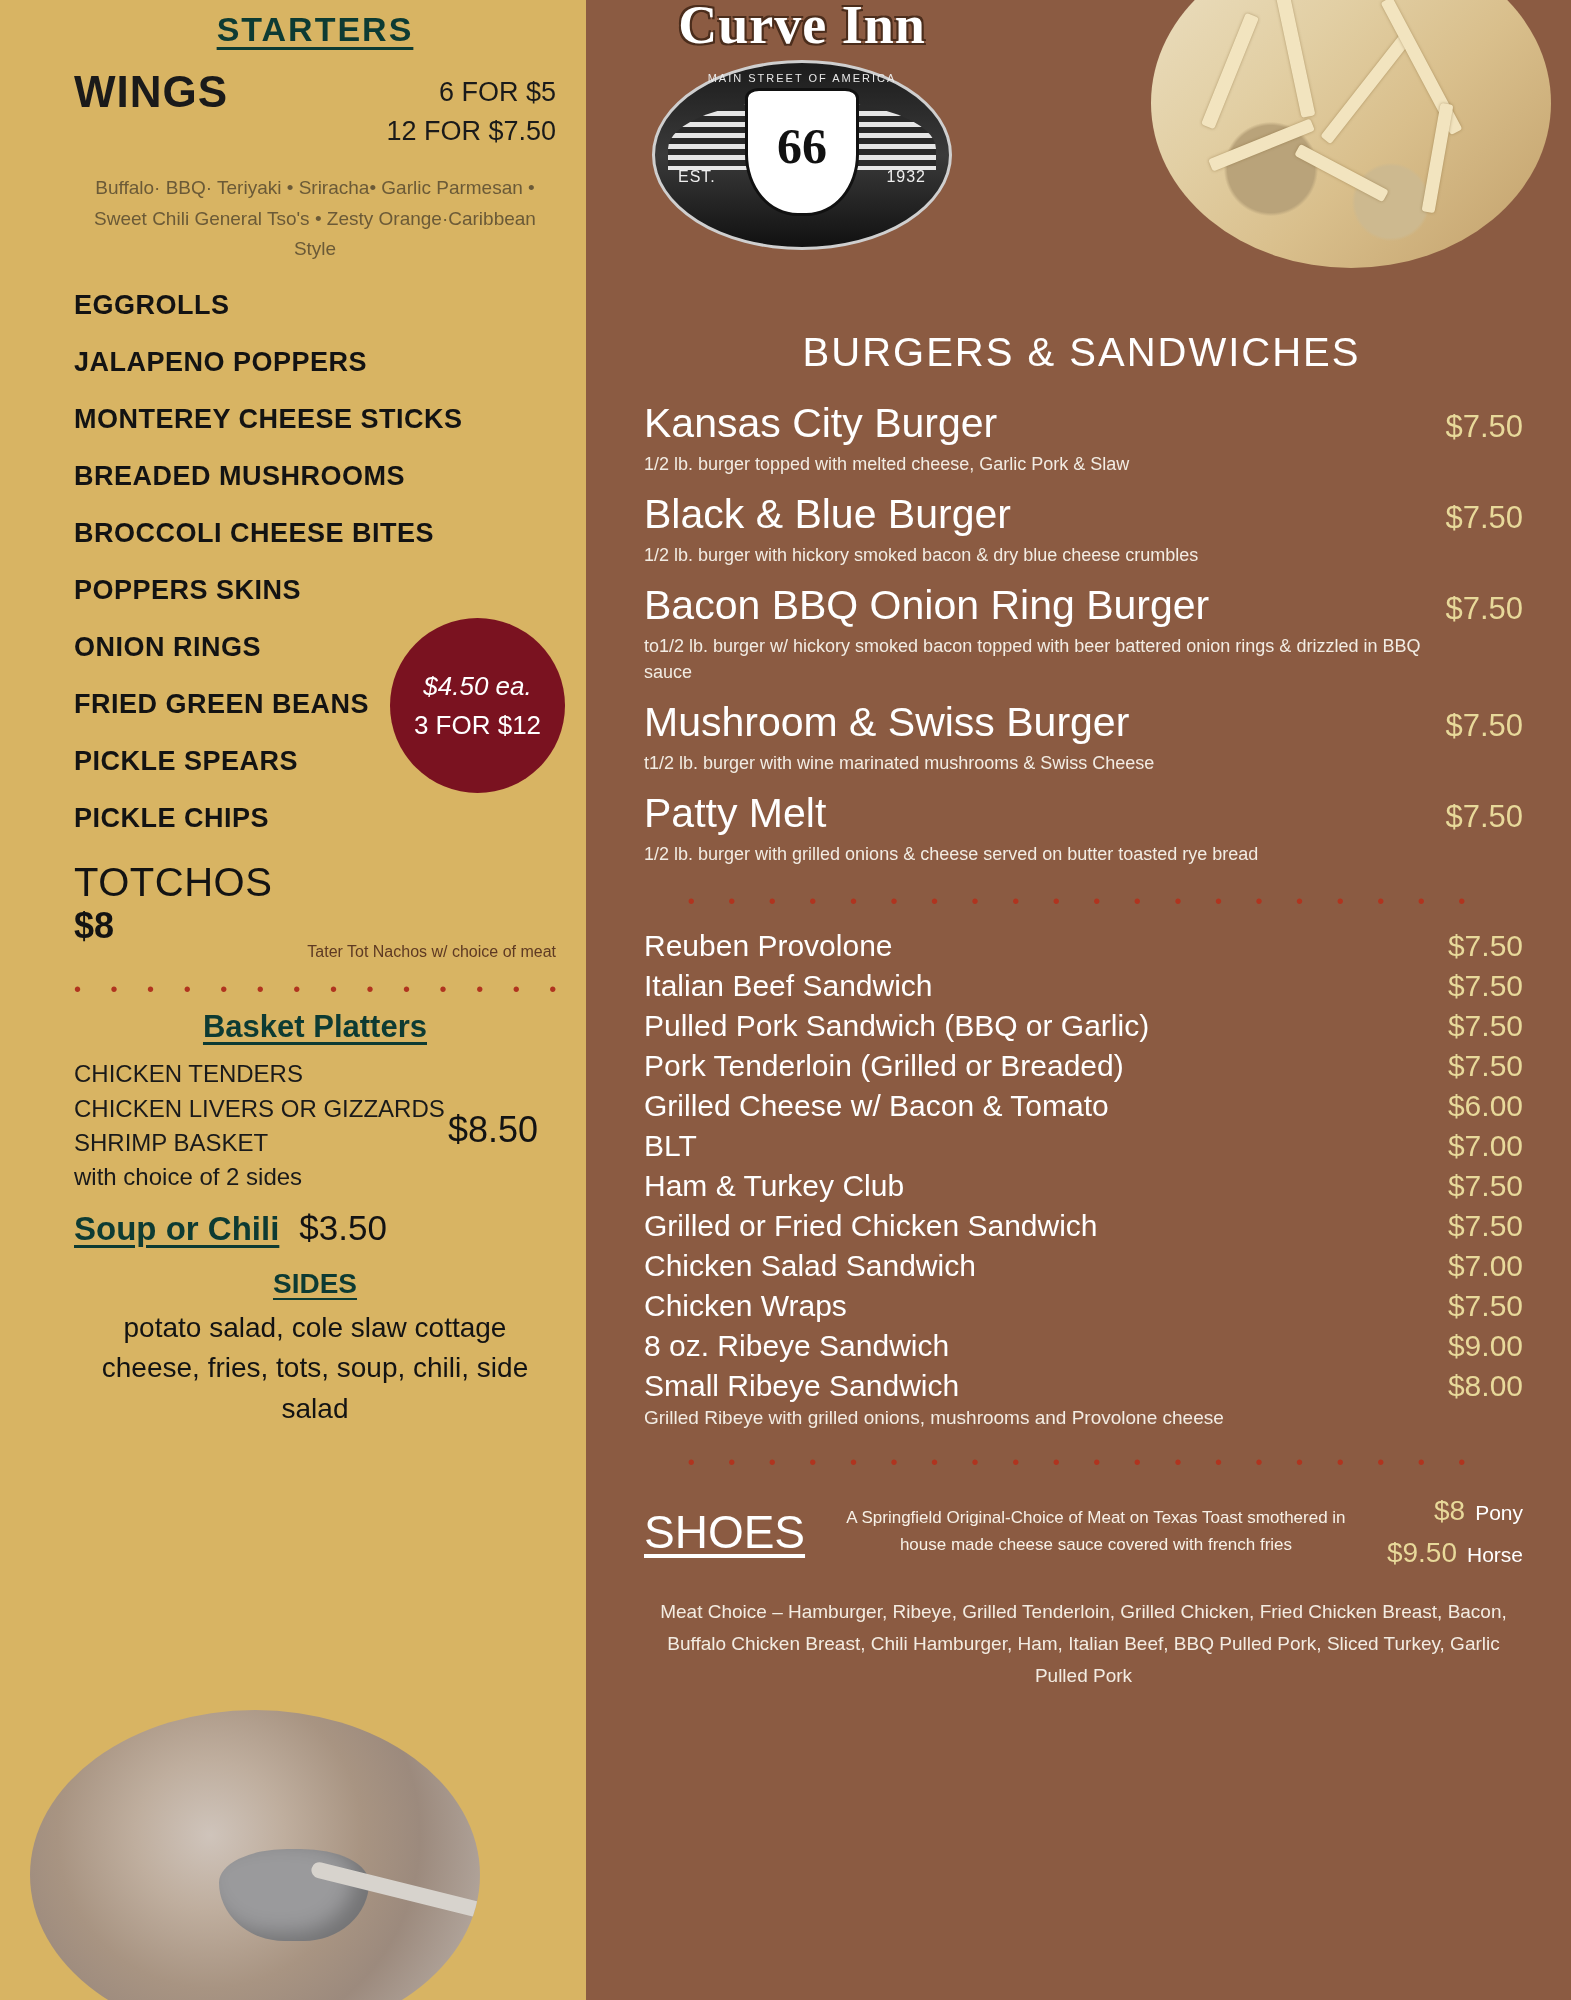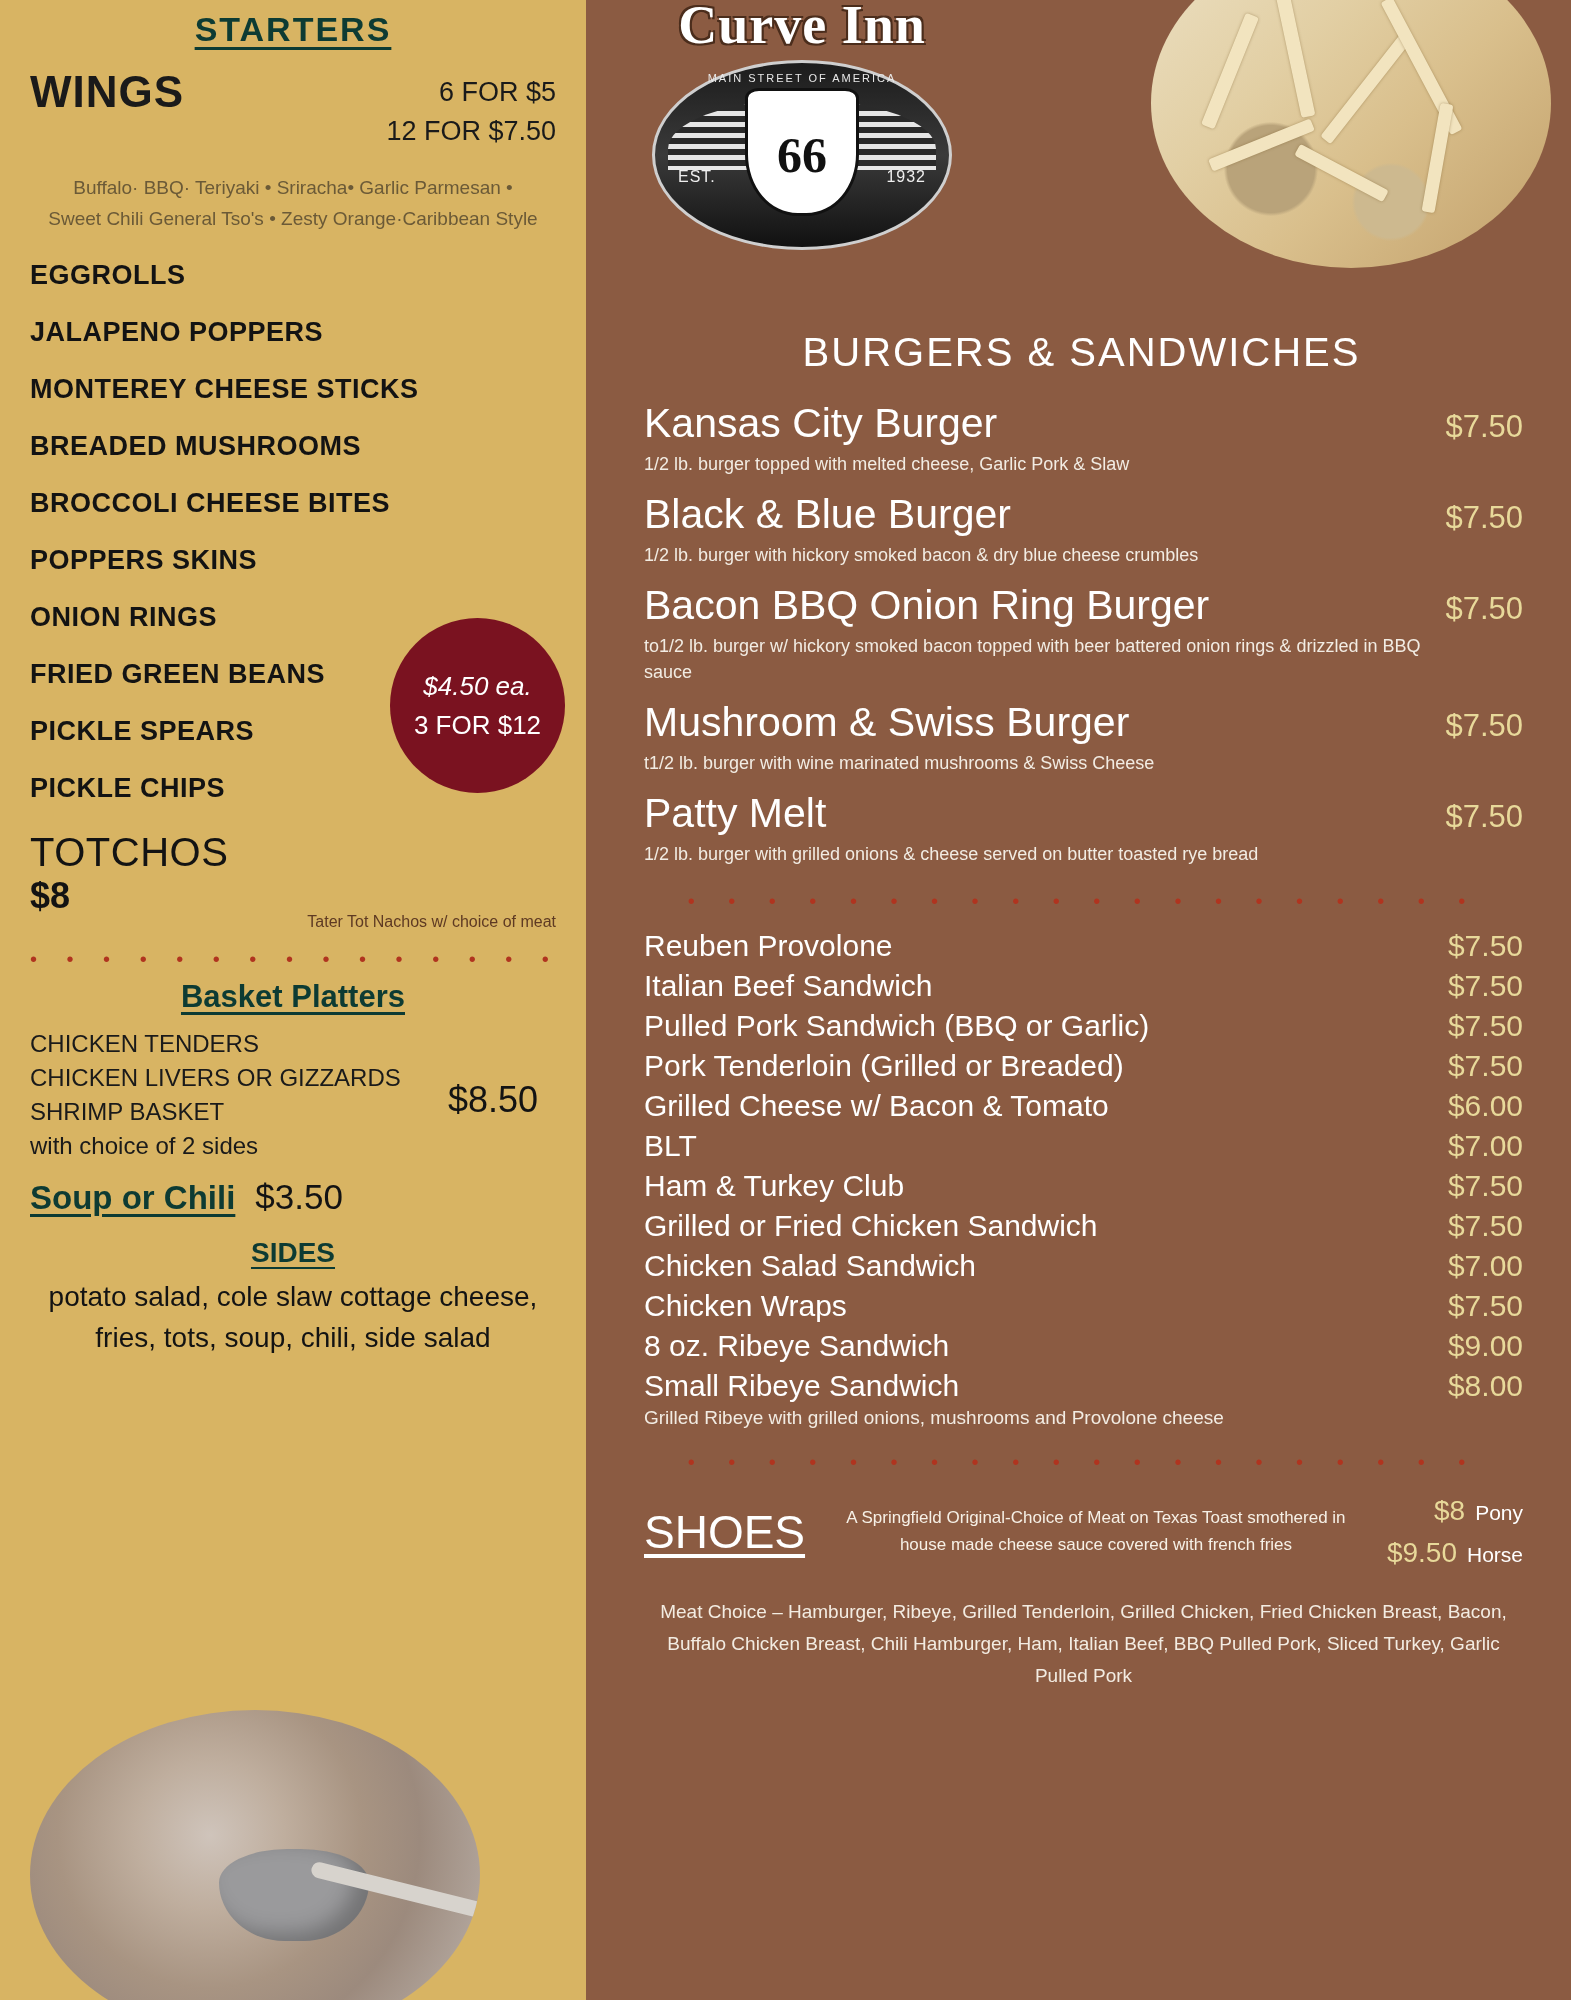--- a/index.html
+++ b/index.html
@@ -13,20 +13,21 @@
   }
   .page { position:relative; width:1571px; height:2000px; display:flex; }
 
   
   .left {
     width:592px; height:2000px;
     background:#d8b463;
     position:relative;
     border-right:6px solid #8b5b42;
     overflow:hidden;
+    padding-left:44px;
   }
   .left-inner { padding:0 30px; }
 
   .starters-title {
     text-align:center;
     font-size:34px;
     letter-spacing:2px;
     color:#0d3b33;
     font-weight:600;
     text-decoration:underline;
@@ -182,21 +183,21 @@
   .badge66 .stripes {
     position:absolute; left:16px; top:40px; width:268px; height:70px;
     background:repeating-linear-gradient(180deg,#e6e6e6 0 5px, #2a2a2a 5px 11px);
     border-radius:50% 50% 0 0 / 70% 70% 0 0;
   }
   .badge66 .shield {
     position:absolute; left:93px; top:28px; width:114px; height:128px;
     background:#fff; border:3px solid #111;
     border-radius:14px 14px 46% 46% / 10px 10px 48% 48%;
     display:flex; flex-direction:column; align-items:center; justify-content:flex-start;
-    padding-top:13px;
+    padding-top:4px;
   }
   .badge66 .shield .sixty6 { font-family:"Liberation Serif",serif; font-weight:bold; font-size:50px; color:#111; line-height:1; margin-top:26px;}
   .badge66 .arc-top {
     position:absolute; left:0; top:12px; width:300px; text-align:center;
     font-size:11px; letter-spacing:2px; color:#e8e8e8;
   }
   .badge66 .est {
     position:absolute; left:26px; top:108px; font-size:16px; color:#efefef; letter-spacing:1px;
   }
   .badge66 .year {

